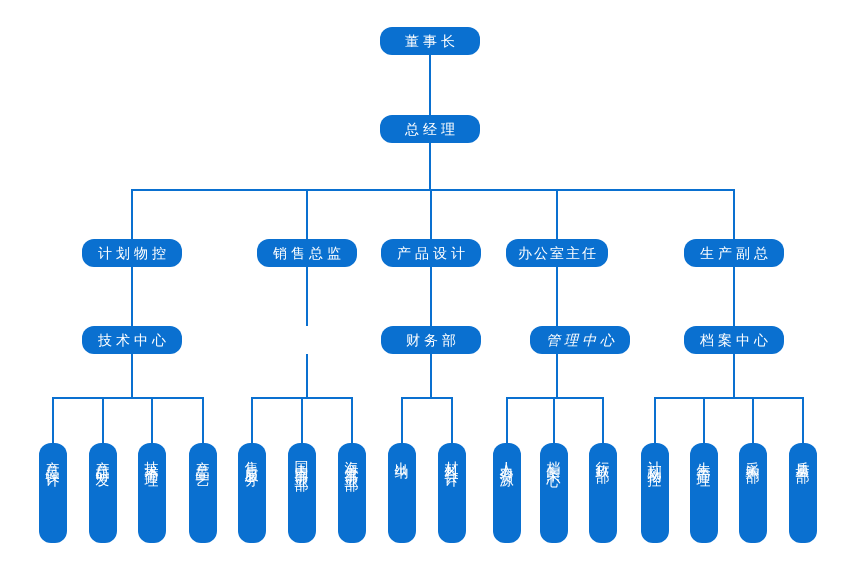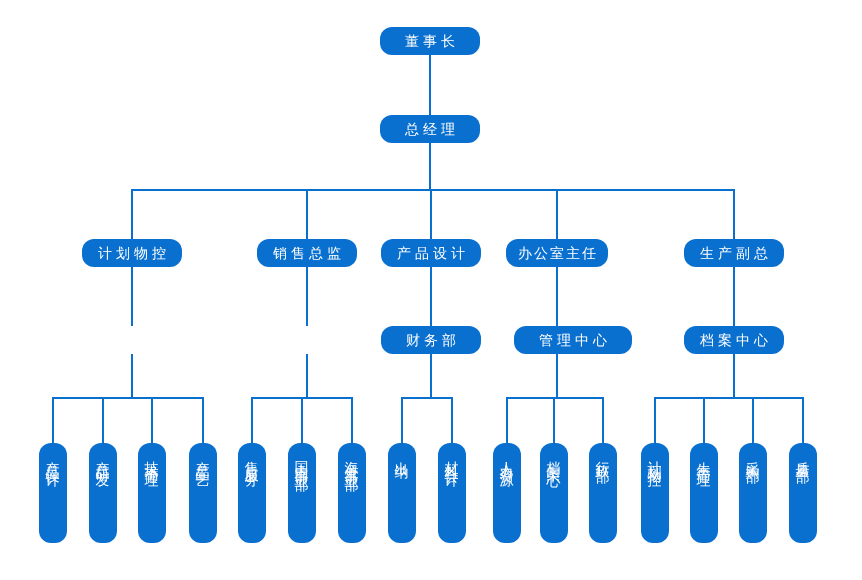--- a/index.html
+++ b/index.html
@@ -90,22 +90,23 @@
 
   <div class="hbox" style="left:380px;top:27px;">董事长</div>
   <div class="hbox" style="left:380px;top:115px;">总经理</div>
 
   <div class="hbox" style="left:82px;top:239px;">计划物控</div>
   <div class="hbox" style="left:257px;top:239px;">销售总监</div>
   <div class="hbox" style="left:381px;top:239px;">产品设计</div>
   <div class="hbox" style="left:506px;top:239px;width:102px;letter-spacing:2px;text-indent:2px;">办公室主任</div>
   <div class="hbox" style="left:684px;top:239px;">生产副总</div>
 
+  <div class="hbox" style="left:82px;top:326px;">技术中心</div>
   <div class="hbox" style="left:381px;top:326px;">财务部</div>
-  <div class="hbox" style="left:514px;top:326px;width:118px;">管理中心</div>
+  <div class="hbox" style="left:530px;top:326px;width:100px;font-style:italic;">管理中心</div>
   <div class="hbox" style="left:684px;top:326px;">档案中心</div>
 
   <div class="vbox" style="left:39px;">产品设计</div>
   <div class="vbox" style="left:89px;">产品研发</div>
   <div class="vbox" style="left:138px;">技术管理</div>
   <div class="vbox" style="left:189px;">产品工艺</div>
 
   <div class="vbox" style="left:238px;">售后服务</div>
   <div class="vbox" style="left:288px;">国内事业部</div>
   <div class="vbox" style="left:338px;">海外事业部</div>

